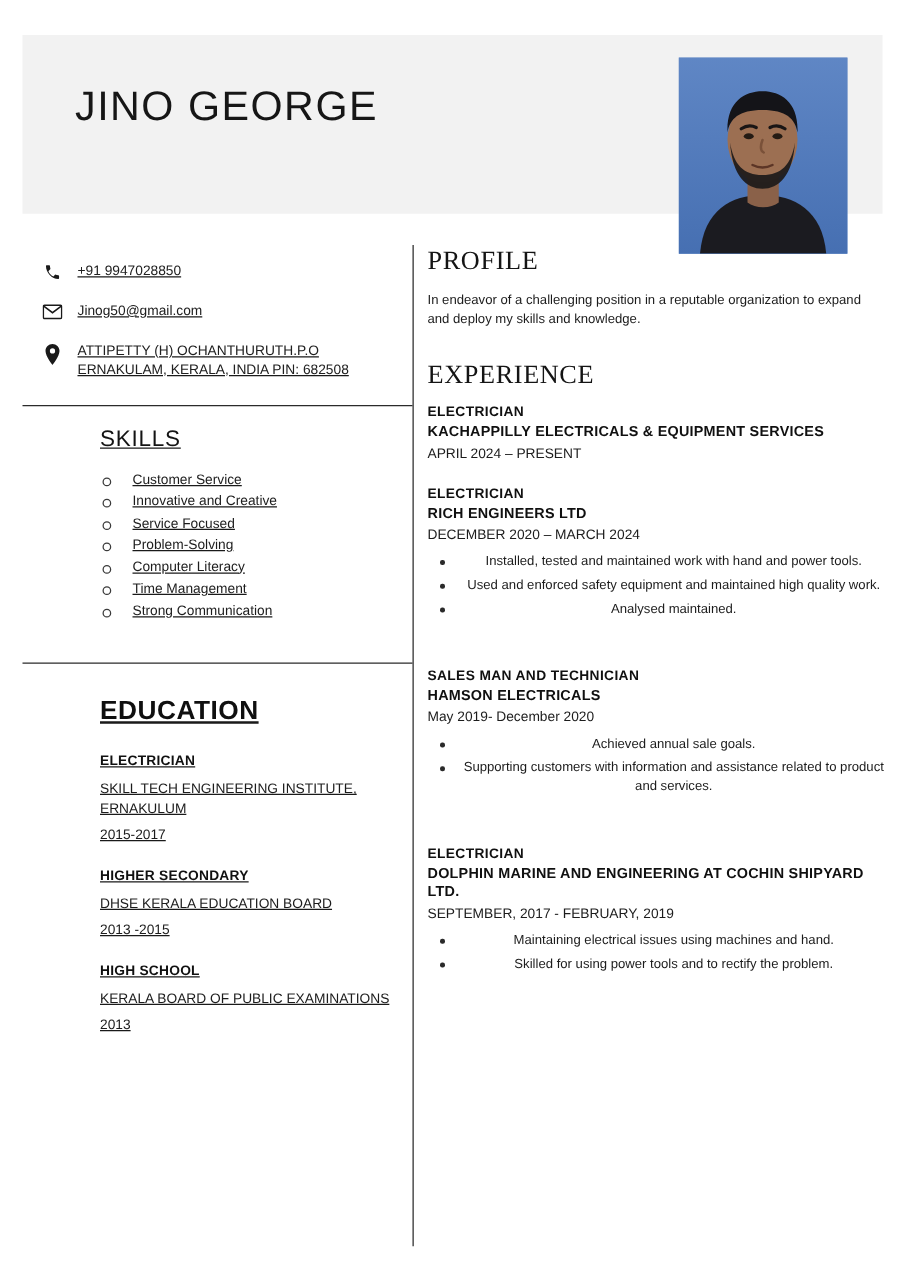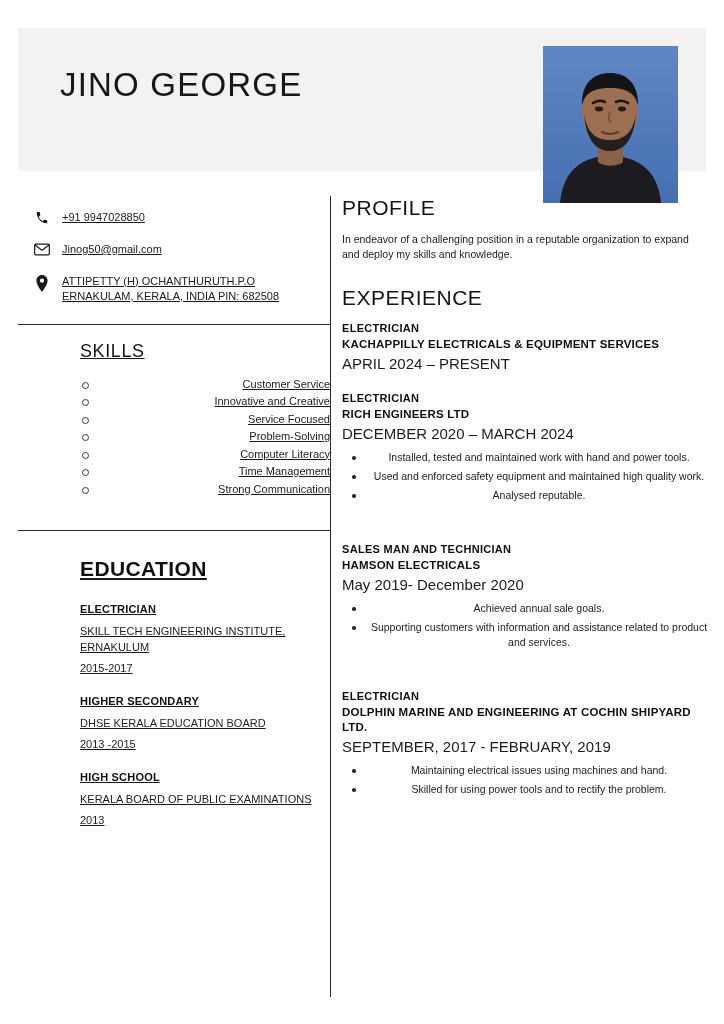--- a/index.html
+++ b/index.html
@@ -110,21 +110,20 @@
     margin-bottom: 14px;
     color: #141414;
   }
   .skills-list { list-style: none; }
   .skills-list li {
     font-size: 11px;
     line-height: 17.5px;
     color: #1c1c1c;
     position: relative;
     padding-left: 26px;
-    text-align: right;
   }
   .skills-list li:before {
     content: "";
     position: absolute;
     left: 2px;
     top: 6px;
     width: 5px;
     height: 5px;
     border: 1px solid #3a3a3a;
     border-radius: 50%;
@@ -156,20 +155,21 @@
   .edu-years { font-size: 11px; color: #1c1c1c; }
 
   
   .sec-right { margin-bottom: 4px; }
   .sec-right h2 {
     font-size: 21px;
     font-weight: 400;
     letter-spacing: 0.5px;
     color: #141414;
     margin-bottom: 12px;
+    font-family: Liberation Serif, serif;
   }
   .profile-text {
     font-size: 10.5px;
     line-height: 15px;
     color: #1c1c1c;
   }
   .exp-head { margin-top: 24px; }
   .job { margin-bottom: 20px; }
   .job-role {
     font-size: 11px;
@@ -180,21 +180,21 @@
   }
   .job-company {
     font-size: 11.5px;
     font-weight: bold;
     letter-spacing: 0.2px;
     color: #101010;
     margin-bottom: 3px;
     line-height: 15px;
   }
   .job-dates {
-    font-size: 15px;
+    font-size: 11px;
     color: #1c1c1c;
     margin-bottom: 8px;
   }
   .bullets { list-style: none; margin-top: 4px; }
   .bullets li {
     font-size: 10.5px;
     line-height: 15px;
     color: #1c1c1c;
     position: relative;
     padding-left: 28px;
@@ -346,21 +346,21 @@
         <div class="job-dates">APRIL 2024 – PRESENT</div>
       </div>
 
       <div class="job">
         <div class="job-role">ELECTRICIAN</div>
         <div class="job-company">RICH ENGINEERS LTD</div>
         <div class="job-dates">DECEMBER 2020 – MARCH 2024</div>
         <ul class="bullets">
           <li>Installed, tested and maintained work with hand and power tools.</li>
           <li>Used and enforced safety equipment and maintained high quality work.</li>
-          <li>Analysed reputable.</li>
+          <li>Analysed maintained.</li>
         </ul>
       </div>
 
       <div class="gap-lg"></div>
 
       <div class="job">
         <div class="job-role">SALES MAN AND TECHNICIAN</div>
         <div class="job-company">HAMSON ELECTRICALS</div>
         <div class="job-dates">May 2019- December 2020</div>
         <ul class="bullets">

